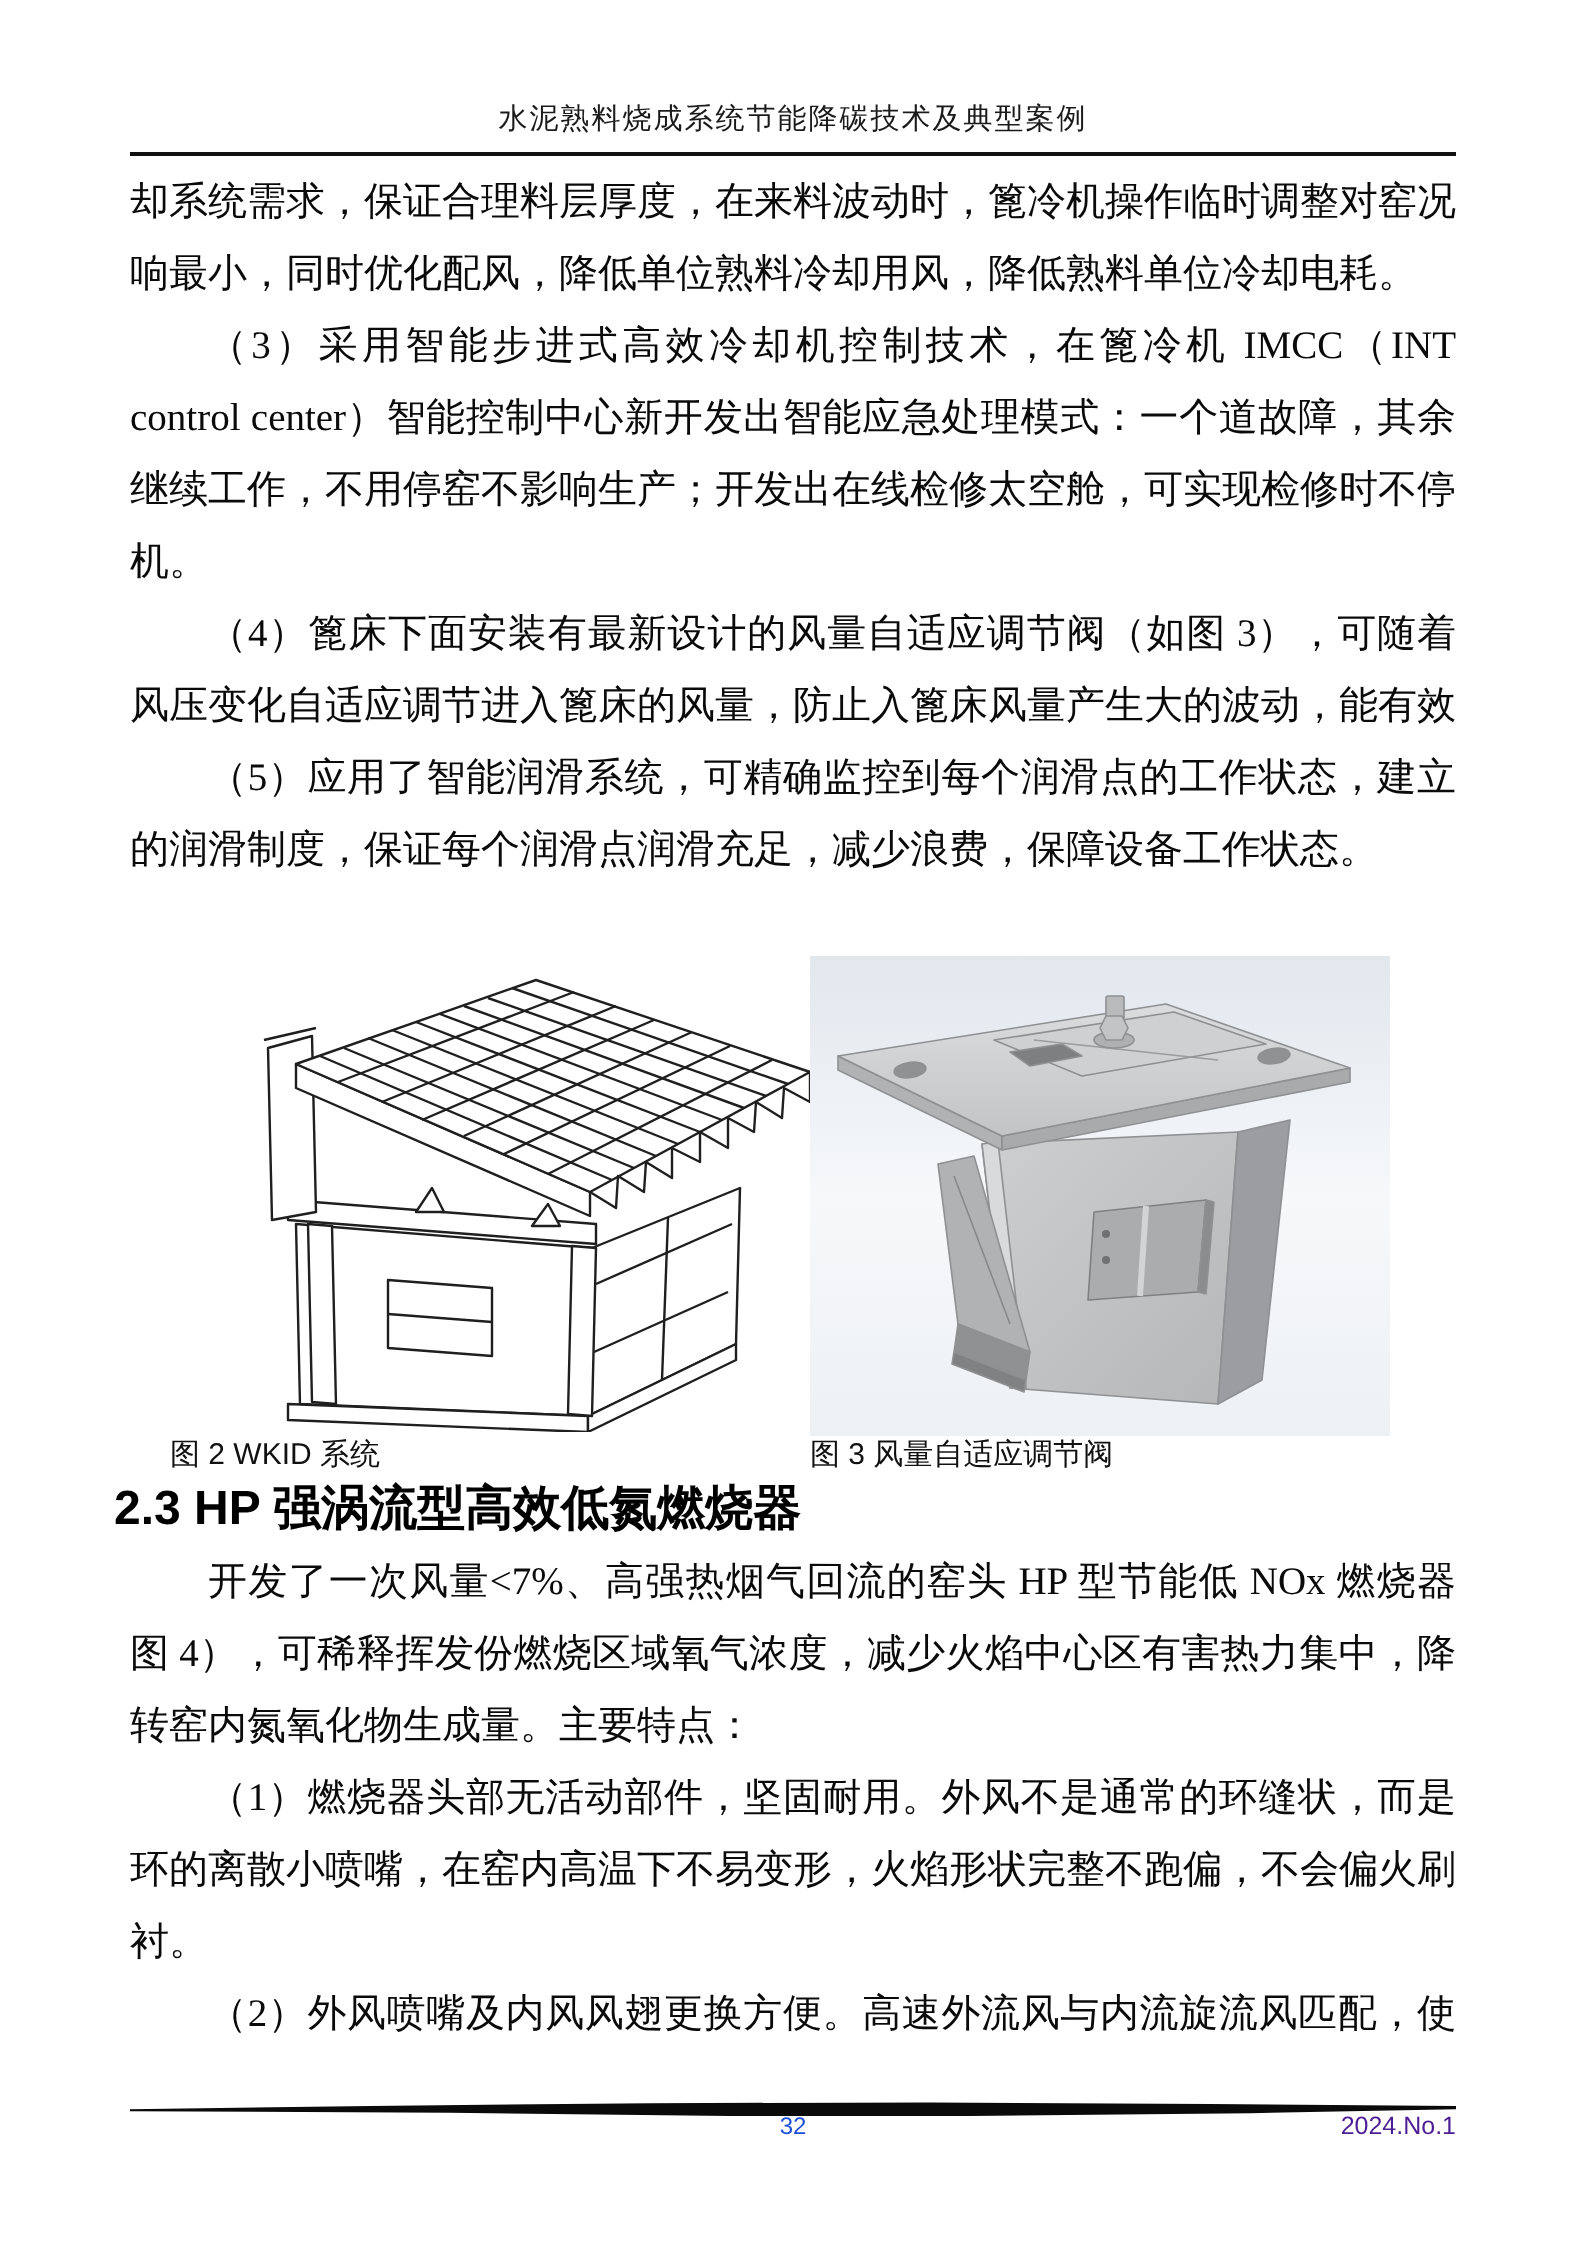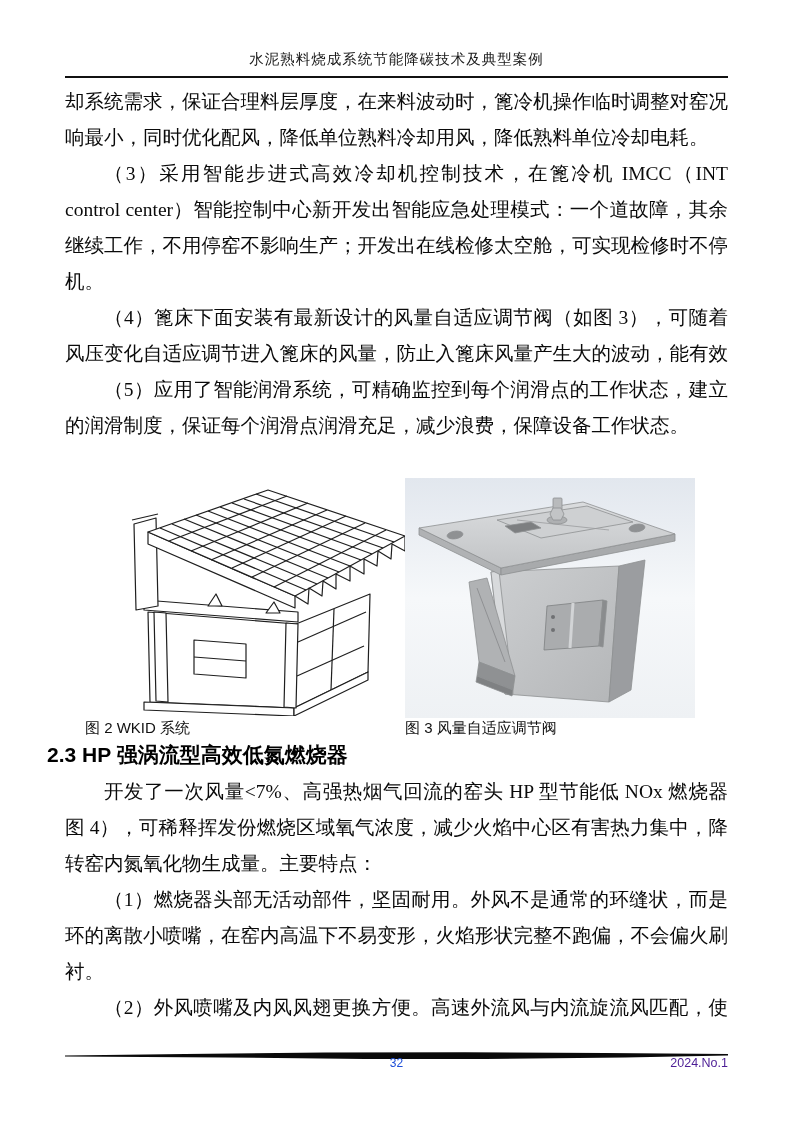--- a/index.html
+++ b/index.html
@@ -29,23 +29,23 @@
   .fig2 { left:98px; width:315px; height:236px; }
   .fig3 { left:405px; top:478px; width:290px; height:240px; }
   .caption {
     position:absolute; top:717px; height:22px; line-height:22px;
     text-align:left; font-size:15px; color:#111;
     font-family:"Liberation Sans","DejaVu Sans",sans-serif;
   }
   .cap2 { left:85px; width:320px; }
   .cap3 { left:405px; width:290px; }
   .section-heading {
-    position:absolute; left:47px; top:741px; width:663px; height:28px; line-height:28px;
+    position:absolute; left:57px; top:741px; width:663px; height:28px; line-height:28px;
     font-family:"Liberation Sans","DejaVu Sans",sans-serif;
-    font-weight:bold; font-size:21px; color:#000;
+    font-weight:bold; font-size:24px; color:#000;
   }
   .footer-rule { position:absolute; left:65px; top:1046px; width:663px; height:9px; }
   .footer-page {
     position:absolute; top:1056px; left:0; width:100%; text-align:center;
     font-family:"Liberation Sans","DejaVu Sans",sans-serif; font-size:12px; color:#1d4ed8;
   }
   .footer-issue {
     position:absolute; top:1056px; right:65px;
     font-family:"Liberation Sans","DejaVu Sans",sans-serif; font-size:12.5px; color:#4c1d95;
   }

